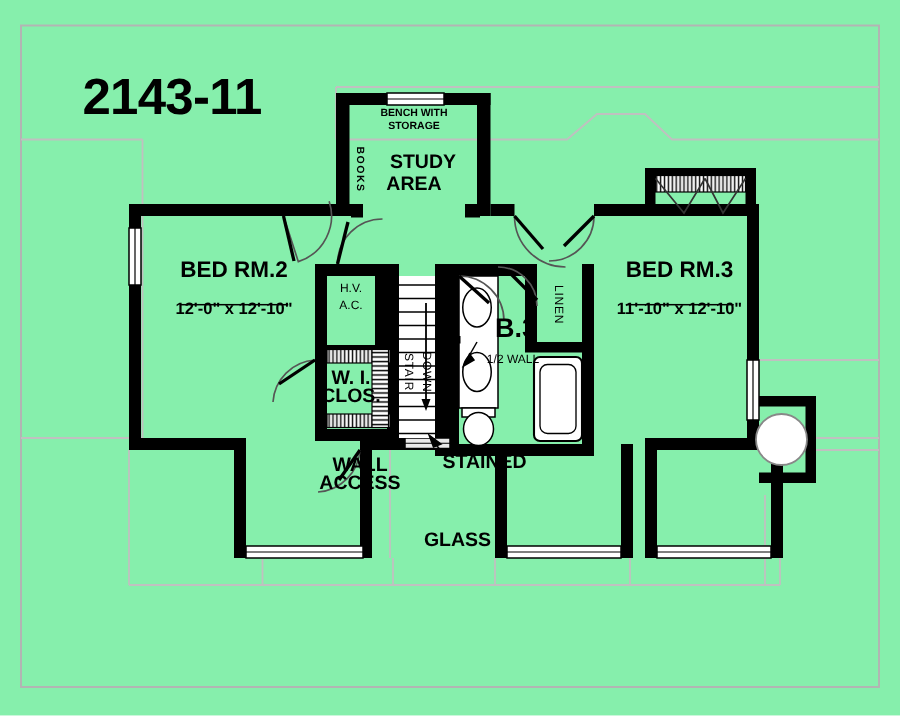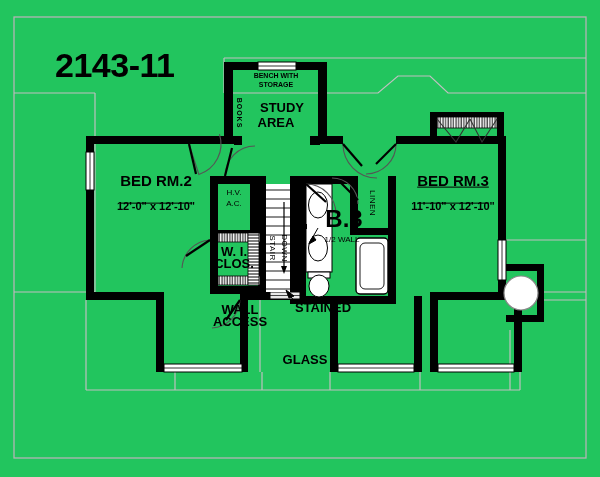--- a/index.html
+++ b/index.html
@@ -1,37 +1,37 @@
 <!DOCTYPE html>
 <html><head>
 <meta charset="utf-8">
 <title>Floor Plan 2143-11</title>
 <style>
   html,body{margin:0;padding:0;background:#ffffff;}
   body{font-family:"Liberation Sans",sans-serif;}
   #sheet{
-    position:relative;width:600px;height:477px;background:#22c55e;
+    position:relative;width:600px;height:477px;background:#86efac;
     overflow:hidden;
   }
   #svgroot{position:absolute;left:0;top:0;width:600px;height:477px;}
   .lbl{
     position:absolute;color:#000;font-family:"Liberation Sans",sans-serif;
     white-space:nowrap;line-height:1.05;text-align:center;
     -webkit-user-select:none;user-select:none;
   }
   .plannum{
     left:55px;top:48px;font-size:34px;font-weight:bold;letter-spacing:-0.5px;
   }
   .roomname{font-size:15px;font-weight:bold;}
   .roomdim{font-size:11px;font-weight:bold;}
   .tiny{font-size:7px;font-weight:bold;}
   .tiny2{font-size:8px;font-weight:normal;}
   .small{font-size:13px;font-weight:bold;}
   .studybig{font-size:13px;font-weight:bold;line-height:1.1;}
-  .b3{font-size:24px;font-weight:bold;}
+  .b3{font-size:18px;font-weight:bold;}
   .vert{
     writing-mode:vertical-rl;text-orientation:mixed;transform:rotate(180deg);
     letter-spacing:1px;
   }
   .vert-d{
     writing-mode:vertical-rl;text-orientation:mixed;
     letter-spacing:0.5px;
   }
   .ctr{transform:translate(-50%,-50%);}
   .underline-room{border-bottom:1.5px solid #000;padding-bottom:14px;}
@@ -288,21 +288,21 @@
   <div class="lbl tiny ctr" style="left:276px;top:76px;">BENCH WITH</div>
   <div class="lbl tiny ctr" style="left:276px;top:85px;">STORAGE</div>
   <div class="lbl studybig ctr" style="left:282px;top:108px;text-align:center;">STUDY</div>
   <div class="lbl studybig ctr" style="left:276px;top:123px;">AREA</div>
   <div class="lbl tiny vert ctr" style="left:239px;top:113px;">BOOKS</div>
   <div class="lbl tiny vert ctr" style="left:322px;top:113px;">BOOKS</div>
 
   <div class="lbl roomname ctr underline-room" style="left:156px;top:188px;">BED RM.2</div>
   <div class="lbl roomdim ctr" style="left:156px;top:207px;">12'-0" x 12'-10"</div>
 
-  <div class="lbl roomname ctr underline-room" style="left:453px;top:188px;text-decoration:underline;">BED RM.3</div>
+  <div class="lbl roomname ctr underline-room" style="left:453px;top:188px;">BED RM.3</div>
   <div class="lbl roomdim ctr" style="left:453px;top:207px;">11'-10" x 12'-10"</div>
 
   <div class="lbl tiny2 ctr" style="left:234px;top:193px;">H.V.</div>
   <div class="lbl tiny2 ctr" style="left:234px;top:204px;">A.C.</div>
 
   <div class="lbl small ctr" style="left:234px;top:252px;">W. I.</div>
   <div class="lbl small ctr" style="left:234px;top:264px;">CLOS.</div>
 
   <div class="lbl tiny2 vert-d ctr" style="left:272px;top:248px;">STAIR</div>
   <div class="lbl tiny2 vert-d ctr" style="left:284px;top:248px;">DOWN</div>

